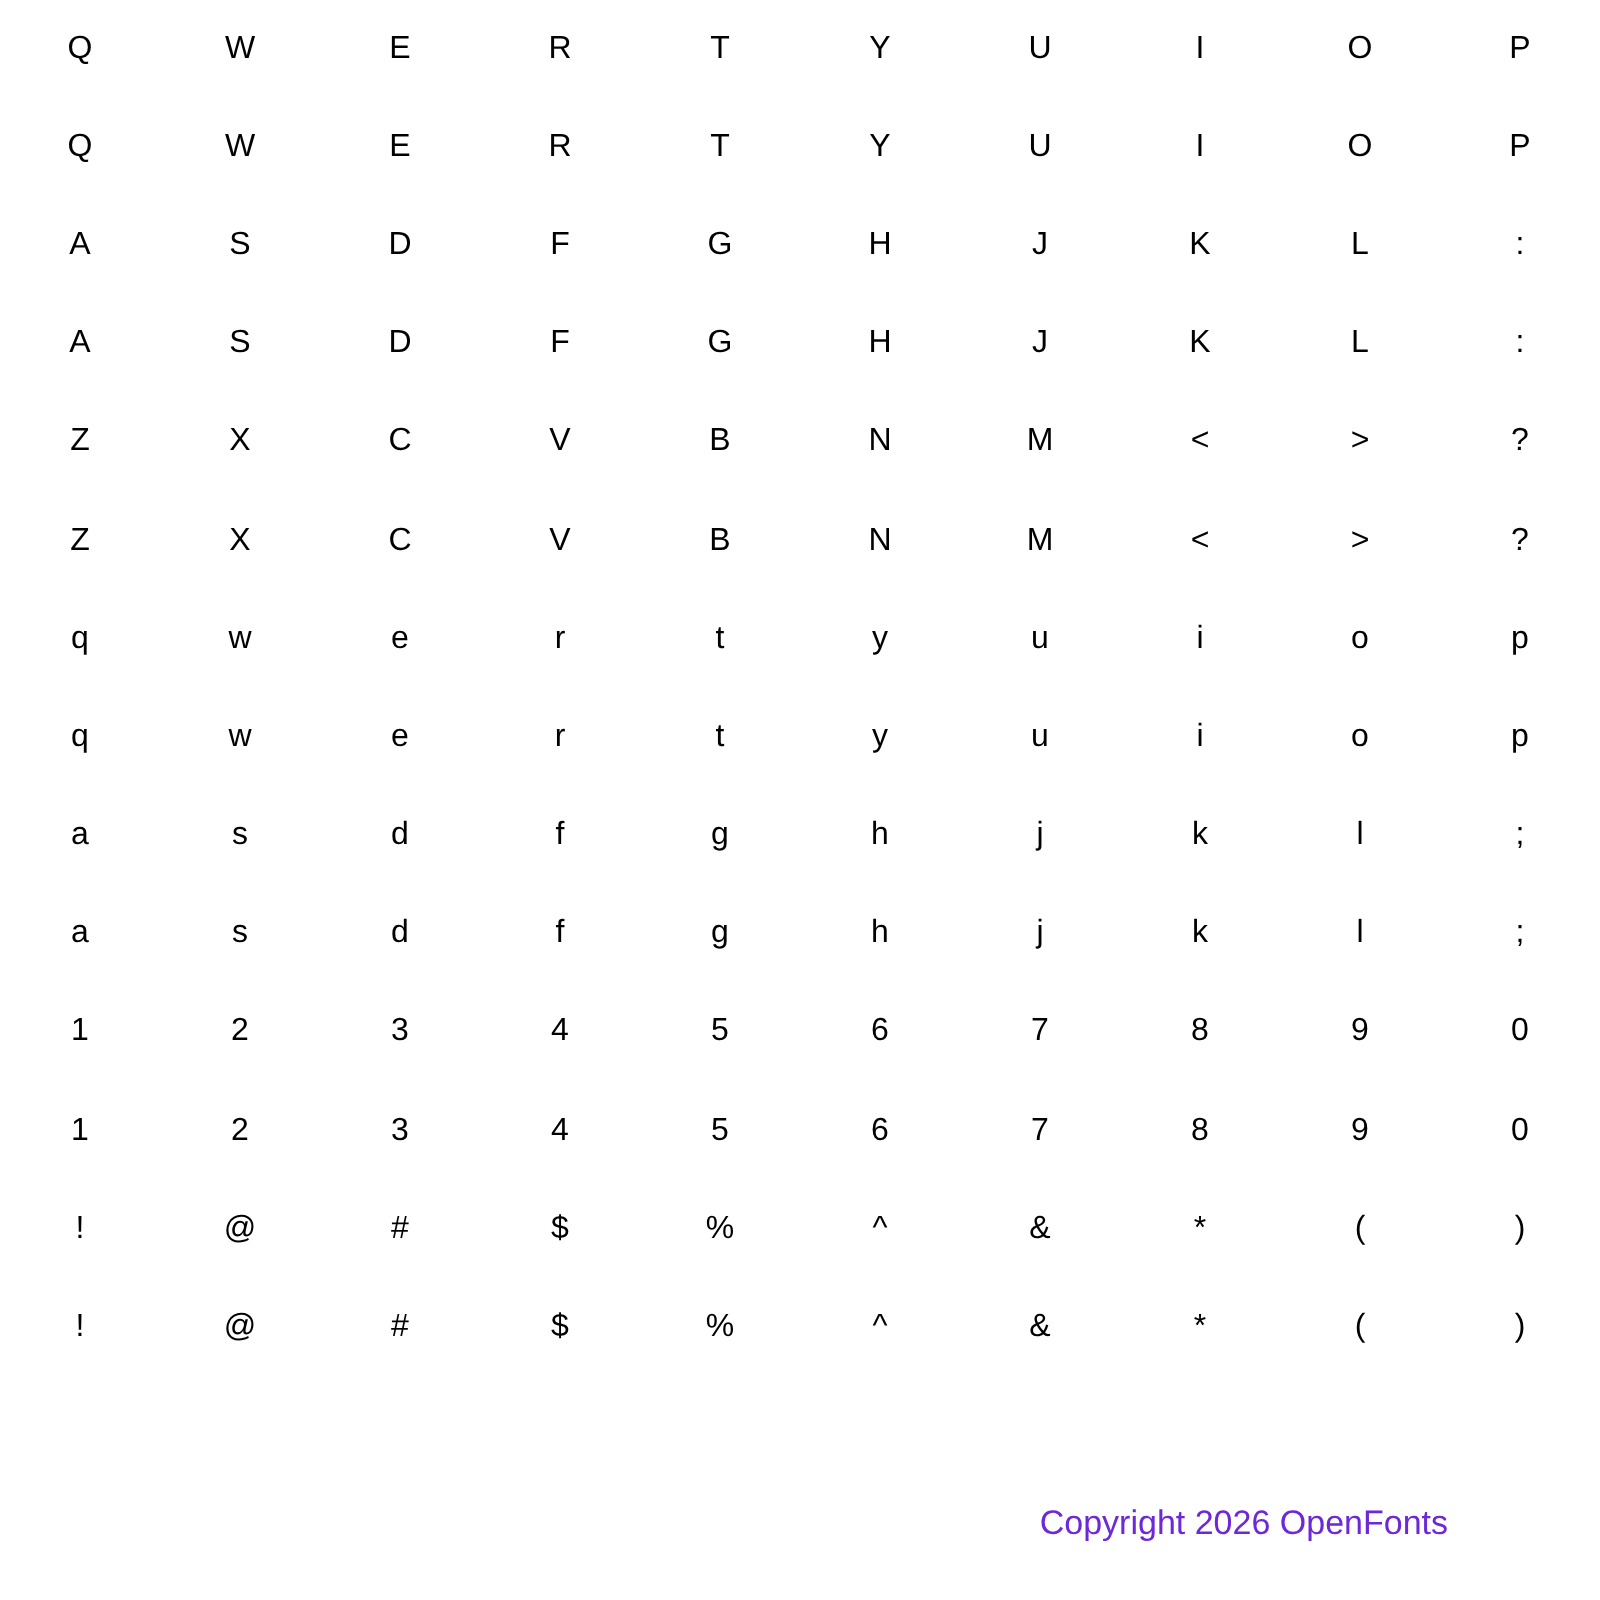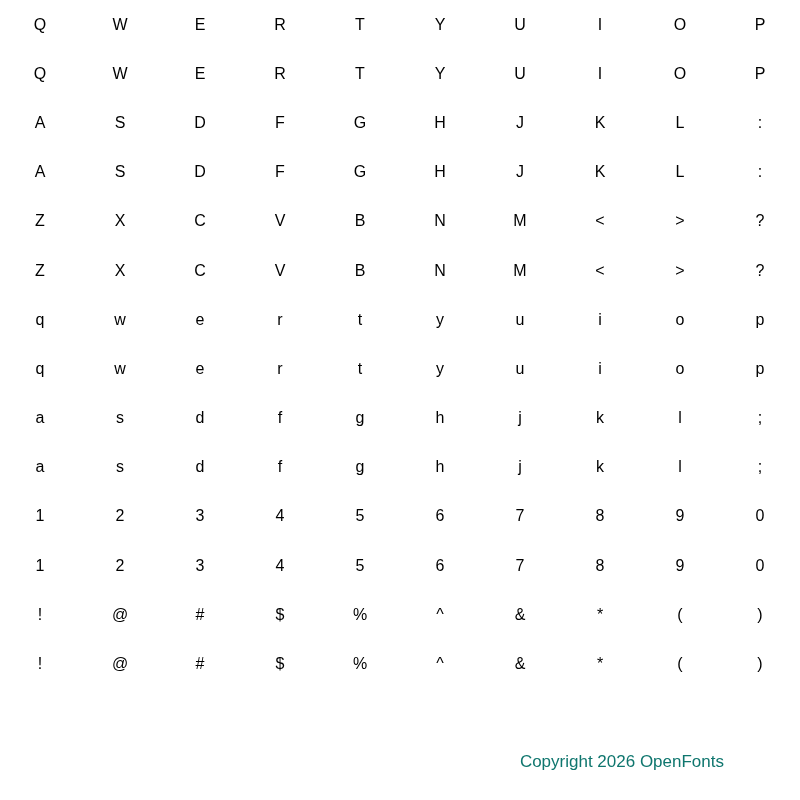--- a/index.html
+++ b/index.html
@@ -40,21 +40,21 @@
     align-items: center;
     justify-content: center;
     line-height: 1;
     user-select: none;
   }
 
   .footer {
     position: absolute;
     right: 76px;
     bottom: 28px;
-    color: #0f766e;
+    color: #6d28d9;
     font-size: 17px;
     font-family: "Liberation Sans", sans-serif;
     white-space: nowrap;
   }
 </style>
 </head>
 <body>
 
 <div id="sheet">
   <div class="grid" id="glyph-grid">

